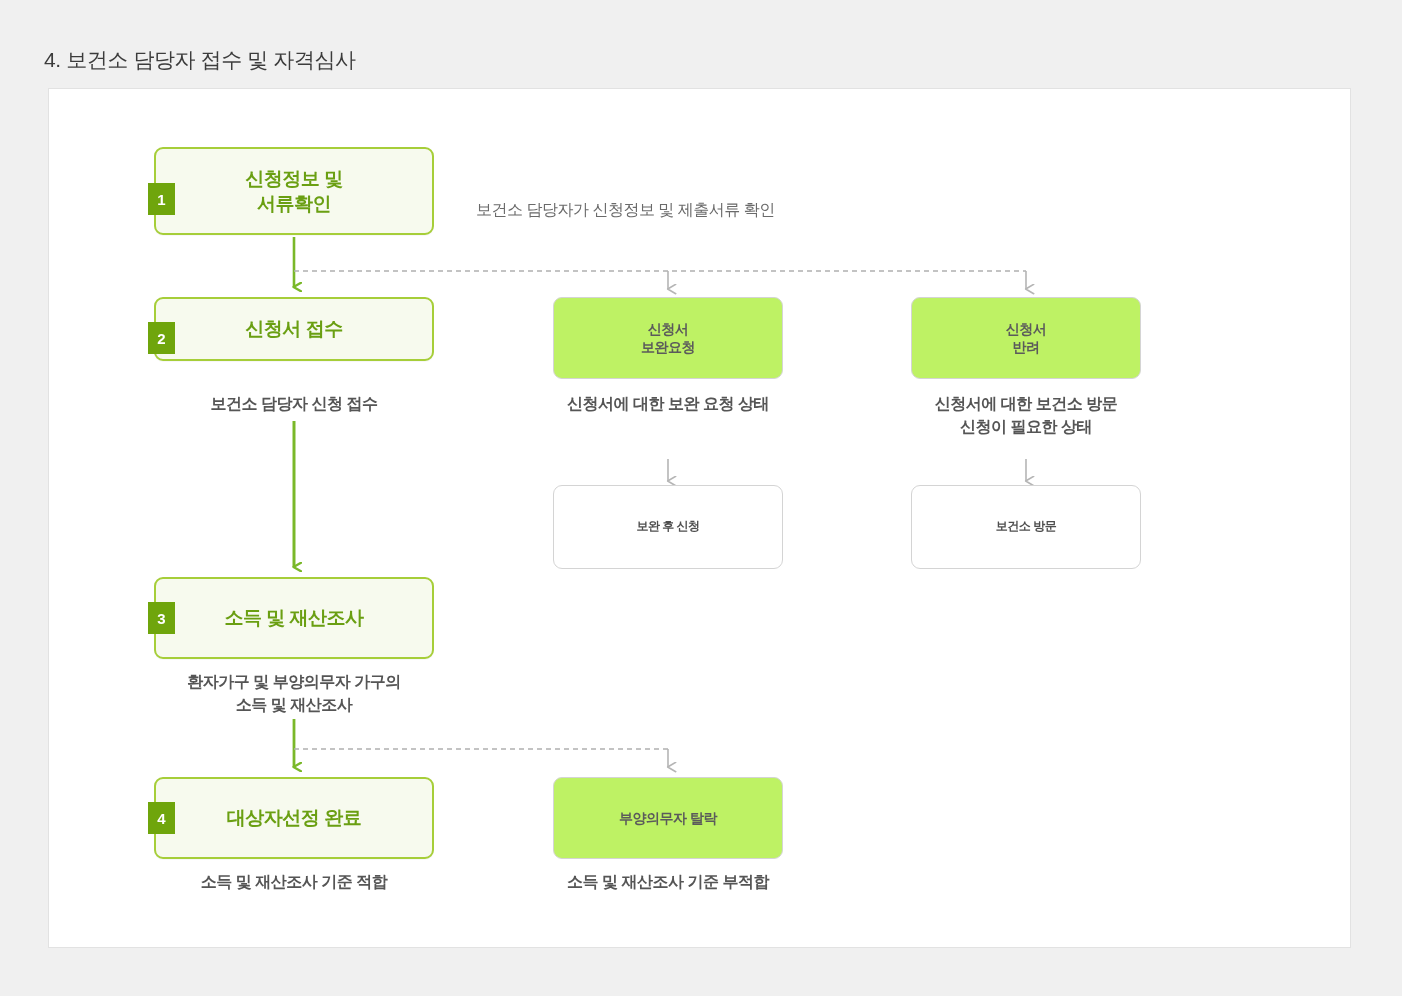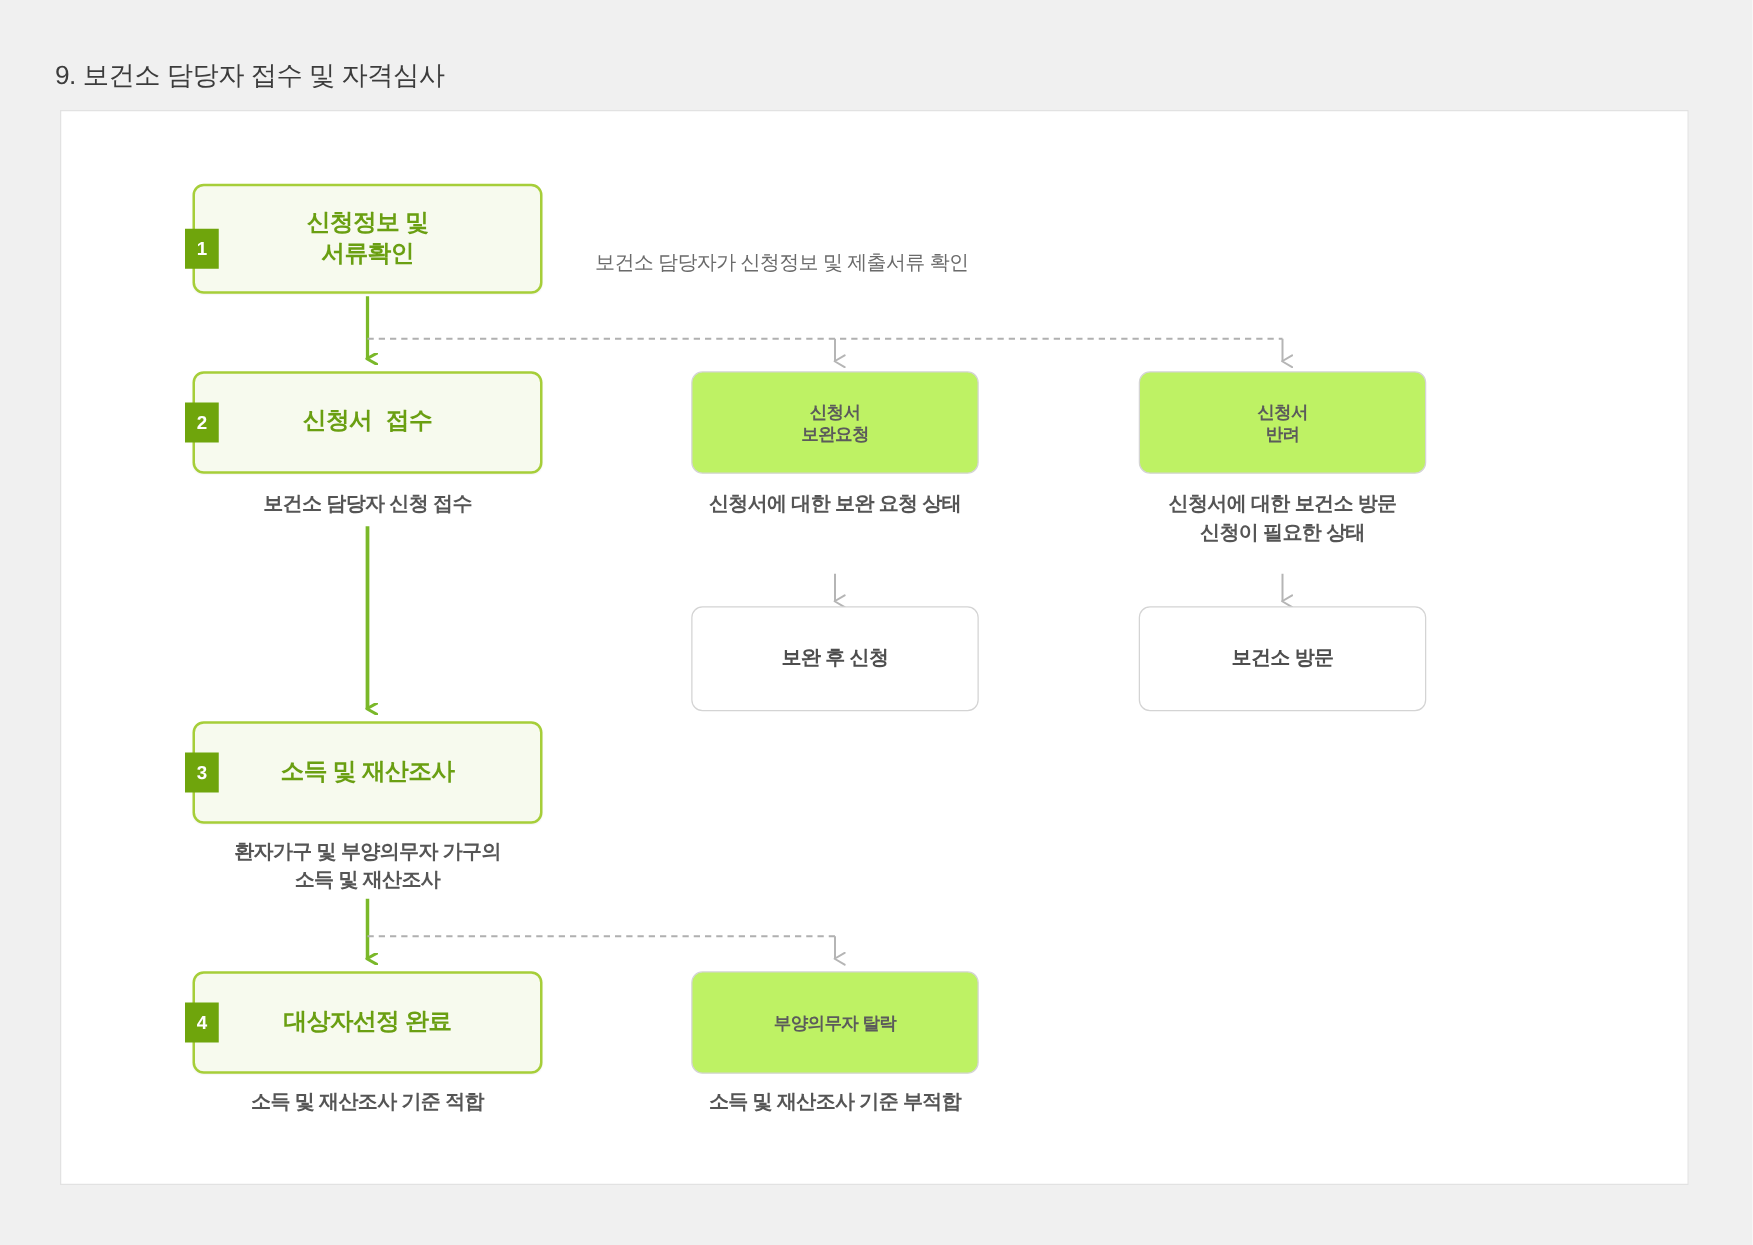--- a/index.html
+++ b/index.html
@@ -86,21 +86,21 @@
     border: 1px solid #d4d4d4;
     color: #5b5b5b;
     font-size: 14px;
     font-weight: bold;
     letter-spacing: -0.5px;
   }
   .node.white {
     background: #ffffff;
     border: 1px solid #d4d4d4;
     color: #4e4e4e;
-    font-size: 16px;
+    font-size: 12px;
     font-weight: bold;
     letter-spacing: -0.5px;
   }
 
   
   .badge {
     position: absolute;
     width: 27px;
     height: 32px;
     background: #6fa50c;
@@ -142,21 +142,21 @@
     width: 1303px;
     height: 860px;
     pointer-events: none;
   }
 </style>
 </head>
 <body>
 
 <div class="page">
 
-  <div class="page-title">9. 보건소 담당자 접수 및 자격심사</div>
+  <div class="page-title">4. 보건소 담당자 접수 및 자격심사</div>
 
   <div class="panel">
     <div class="canvas">
 
       <svg class="connectors" viewBox="0 0 1303 860">
         <defs>
           <marker id="arrowGreen" markerWidth="10" markerHeight="10" refX="5" refY="8" orient="auto" markerUnits="userSpaceOnUse">
             <path d="M0.5,0.5 L5,8.5 L9.5,0.5" fill="none" stroke="#7ab829" stroke-width="2.4" stroke-linecap="round" stroke-linejoin="round"></path>
           </marker>
           <marker id="arrowGray" markerWidth="11" markerHeight="11" refX="5.5" refY="8.5" orient="auto" markerUnits="userSpaceOnUse">
@@ -185,21 +185,21 @@
         <line x1="619" y1="660" x2="619" y2="678" stroke="#b5b5b5" stroke-width="1.6" marker-end="url(#arrowGray)"></line>
       </svg>
 
       <div class="node green" style="left:105px; top:58px; width:280px; height:88px;">
         <span class="node-label">신청정보 및
 서류확인</span>
       </div>
       <div class="badge" style="left:99px; top:94px;">1</div>
       <div class="note" style="left:427px; top:97px;">보건소 담당자가 신청정보 및 제출서류 확인</div>
 
-      <div class="node green" style="left:105px; top:208px; width:280px; height:82px;font-family:Liberation Mono, monospace;">
+      <div class="node green" style="left:105px; top:208px; width:280px; height:64px;">
         <span class="node-label">신청서 접수</span>
       </div>
       <div class="badge" style="left:99px; top:233px;">2</div>
       <div class="caption" style="left:105px; top:303px; width:280px;">보건소 담당자 신청 접수</div>
 
       <div class="node gray" style="left:504px; top:208px; width:230px; height:82px;">
         <span class="node-label">신청서
 보완요청</span>
       </div>
       <div class="caption" style="left:474px; top:303px; width:290px;">신청서에 대한 보완 요청 상태</div>

